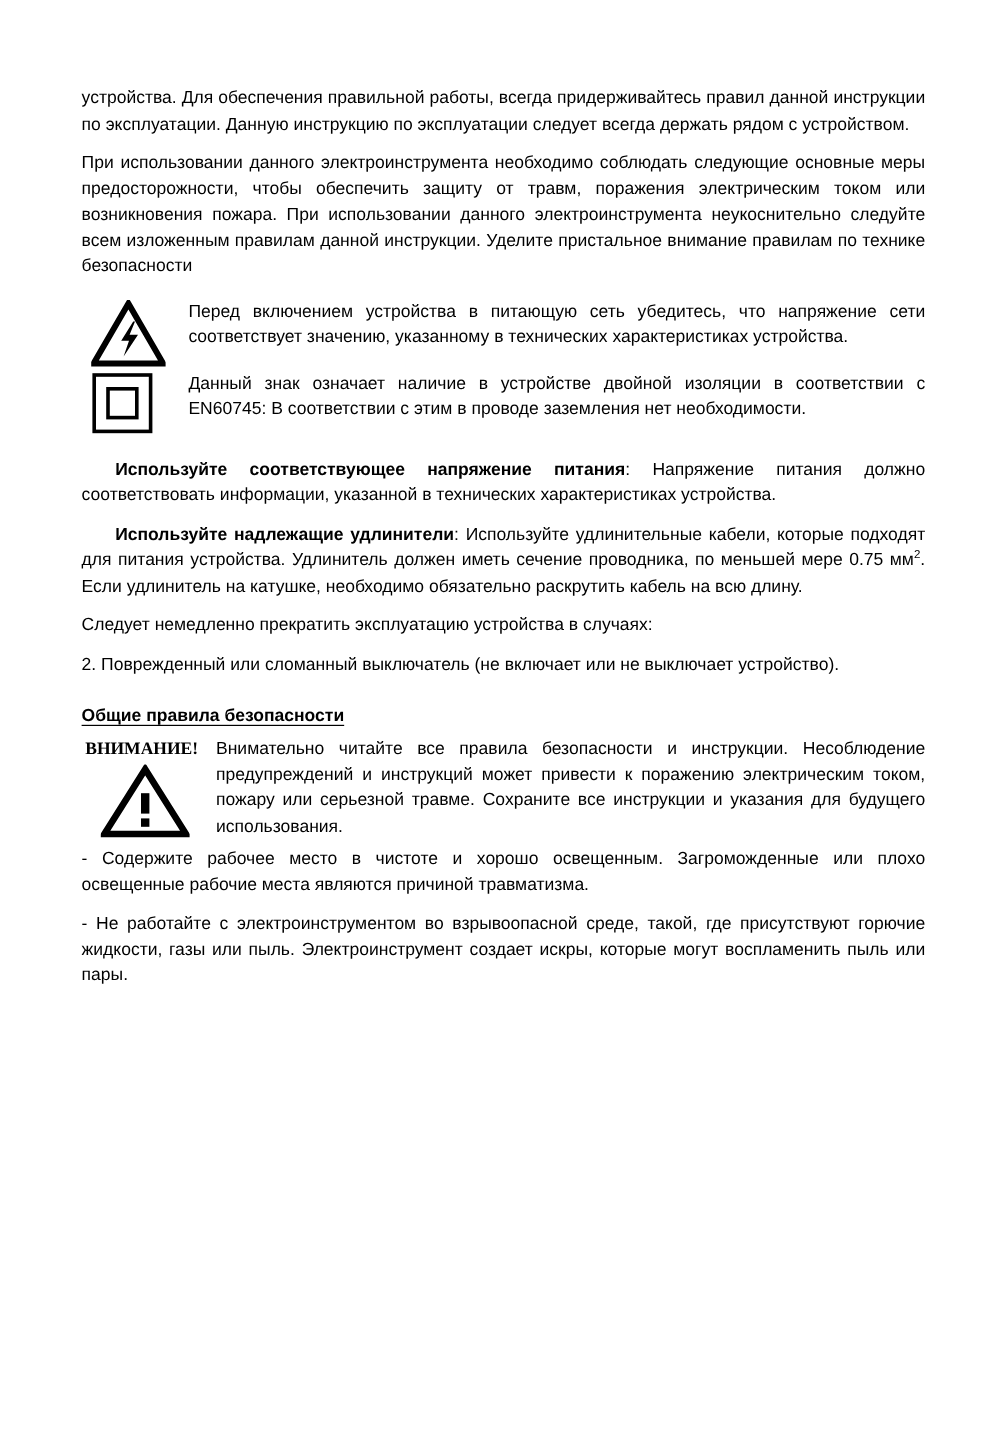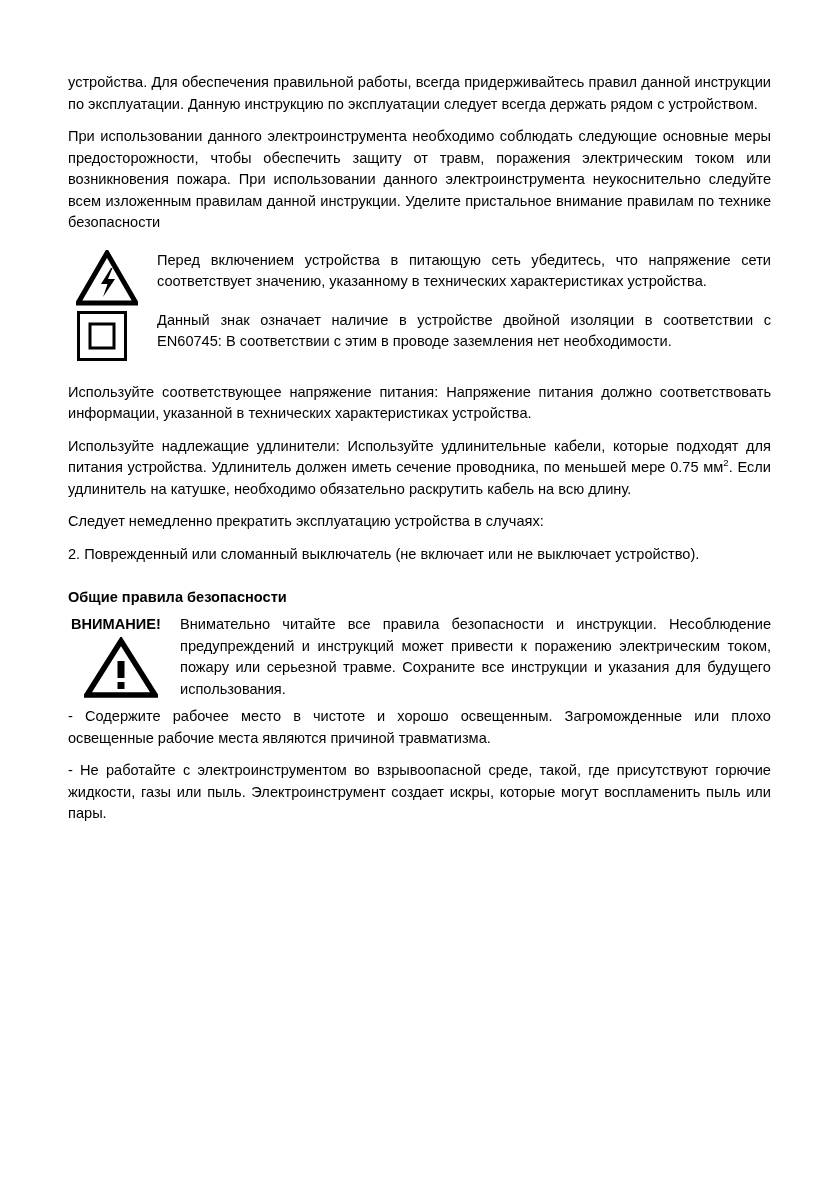--- a/index.html
+++ b/index.html
@@ -30,21 +30,22 @@
   
   p.para {
     margin: 0 0 11px 0;
     font-size: 14.6px;
     line-height: 21.5px;
     text-align: justify;
     text-justify: inter-word;
     hyphens: none;
   }
   .bold-lead {
-    font-weight: normal;
+    font-weight: bold;
+    margin-left: 28px;
   }
   sup.sq {
     font-size: 0.66em;
     vertical-align: super;
     line-height: 0;
   }
 
   
   .icon-block {
     display: flex;
@@ -88,39 +89,41 @@
     width: 74px;
     height: 62px;
     display: block;
   }
 
   
   h2.section-heading {
     font-size: 14.6px;
     font-weight: bold;
     margin: 22px 0 6px 0;
+    text-decoration: underline;
     text-underline-offset: 3px;
     line-height: 21px;
   }
   h3.numbered-heading {
     font-size: 14.6px;
     font-weight: bold;
     margin: 22px 0 10px 0;
     line-height: 21px;
   }
 
   
   .attention-block {
     display: flex;
     align-items: flex-start;
     margin: 0 0 6px 0;
   }
   .attention-left {
     flex: 0 0 112px;
     box-sizing: border-box;
+    font-family: Liberation Serif, serif;
   }
   .attention-label {
     font-size: 14.6px;
     font-weight: bold;
     line-height: 21.5px;
     display: block;
     white-space: nowrap;
     padding-left: 3px;
   }
   .attention-icon-wrap {

